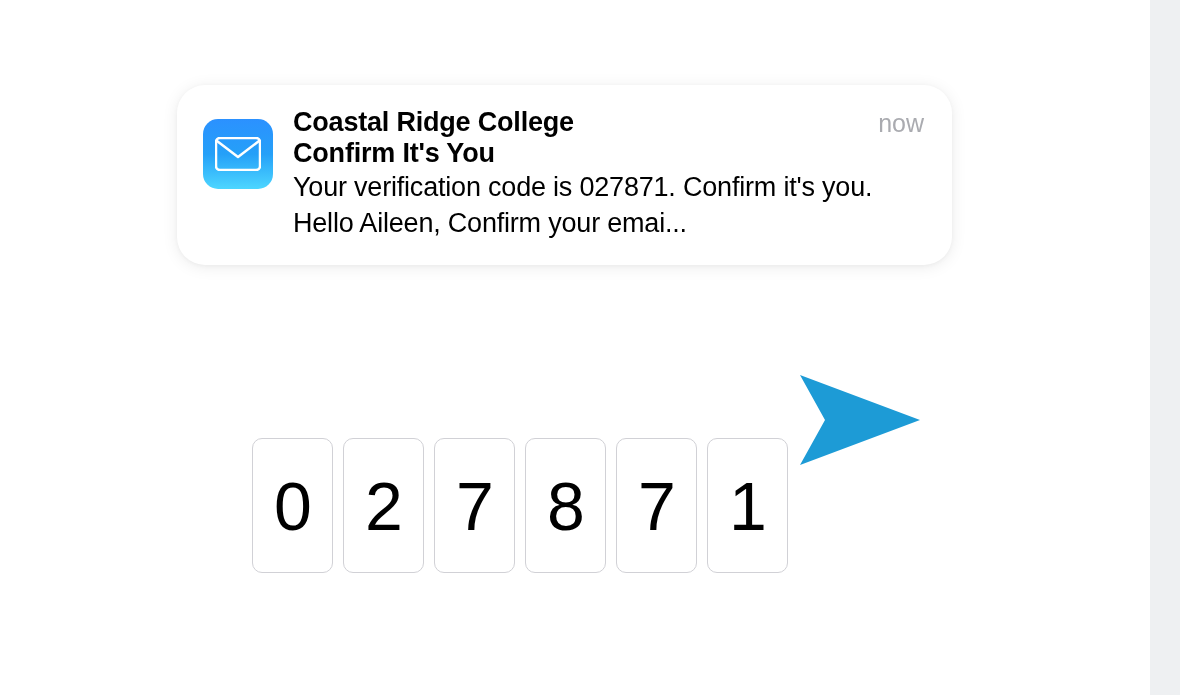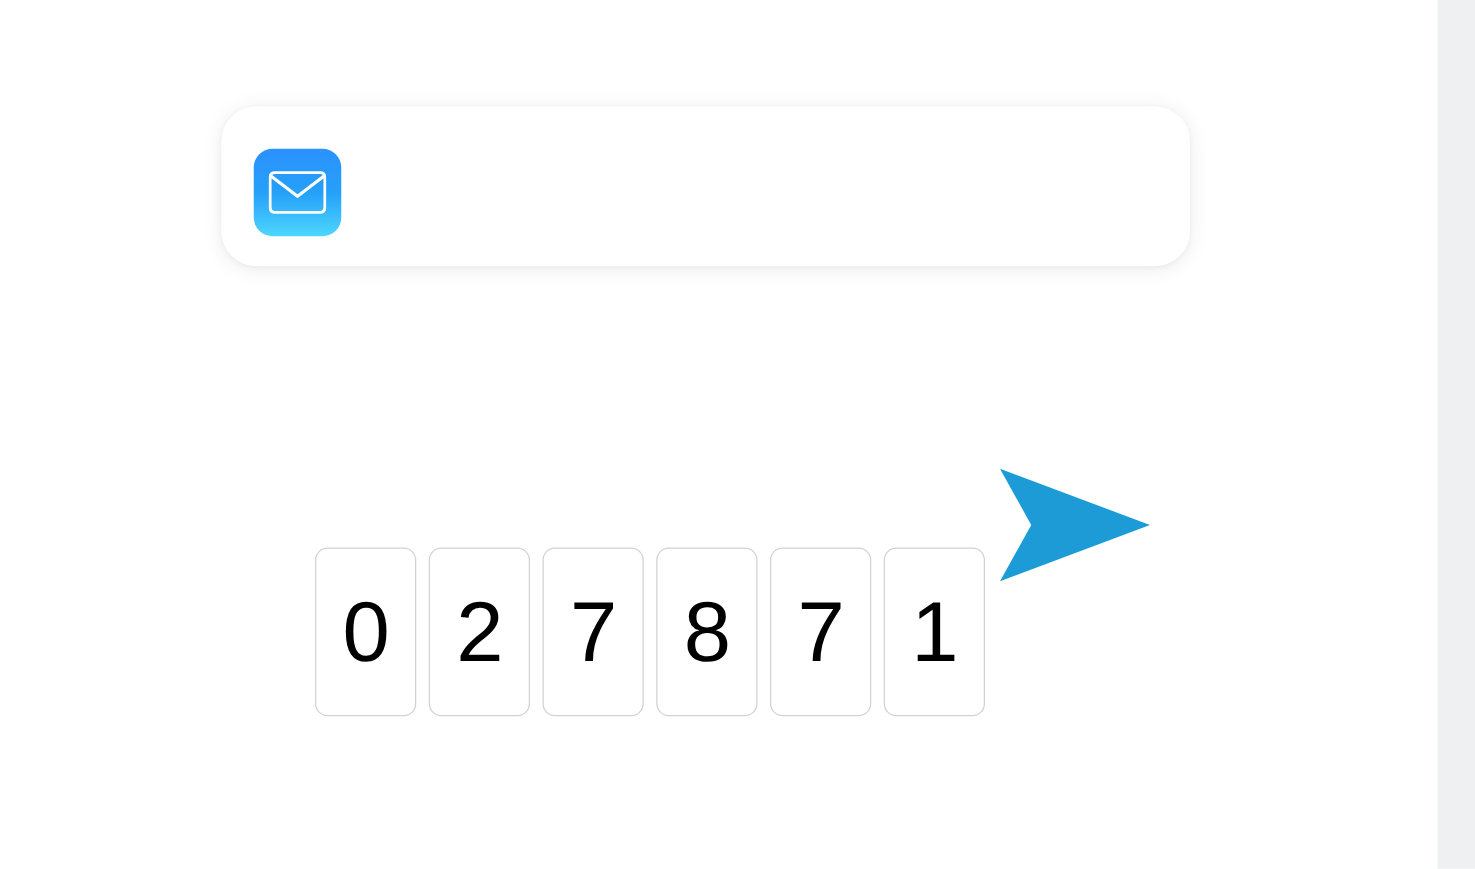--- a/index.html
+++ b/index.html
@@ -139,20 +139,30 @@
 
 <div class="right-edge"></div>
 
 <div class="notification-card">
   <div class="mail-icon-box">
     <svg viewBox="0 0 46 34">
       <rect x="1" y="1" width="44" height="32" rx="4" ry="4" fill="none" stroke="#ffffff" stroke-width="2.5"></rect>
       <path d="M 2 4 L 23 20 L 44 4" fill="none" stroke="#ffffff" stroke-width="2.5" stroke-linecap="round" stroke-linejoin="round"></path>
     </svg>
   </div>
+  <div class="notification-content">
+    <div class="notification-header">
+      <div class="notification-title-block">
+        <div class="notification-sender">Coastal Ridge College</div>
+        <div class="notification-subject">Confirm It's You</div>
+      </div>
+      <div class="notification-time">now</div>
+    </div>
+    <div class="notification-body">Your verification code is 027871. Confirm it's you. Hello Aileen, Confirm your emai...</div>
+  </div>
 </div>
 
 <div class="code-boxes">
   <div class="code-box">0</div>
   <div class="code-box">2</div>
   <div class="code-box">7</div>
   <div class="code-box">8</div>
   <div class="code-box">7</div>
   <div class="code-box">1</div>
 </div>

